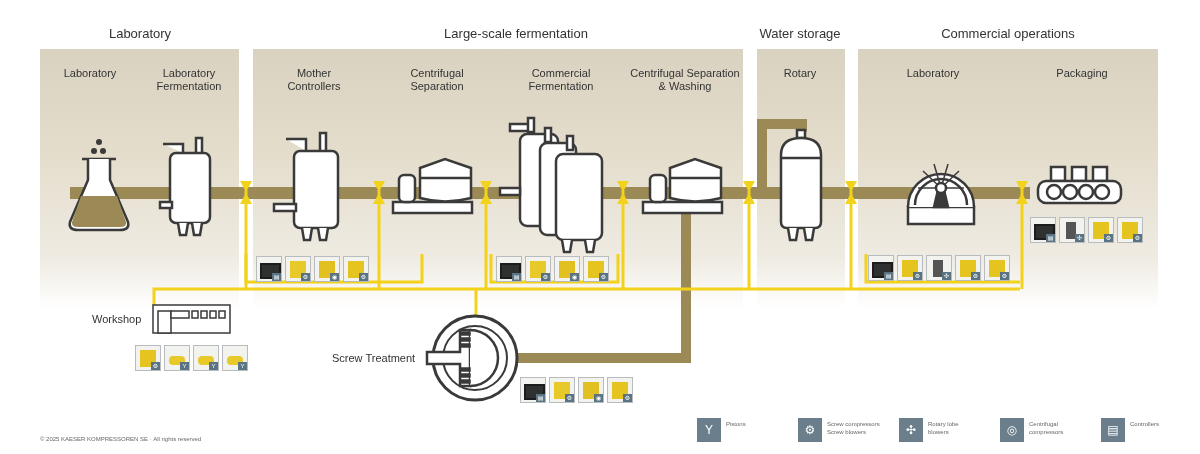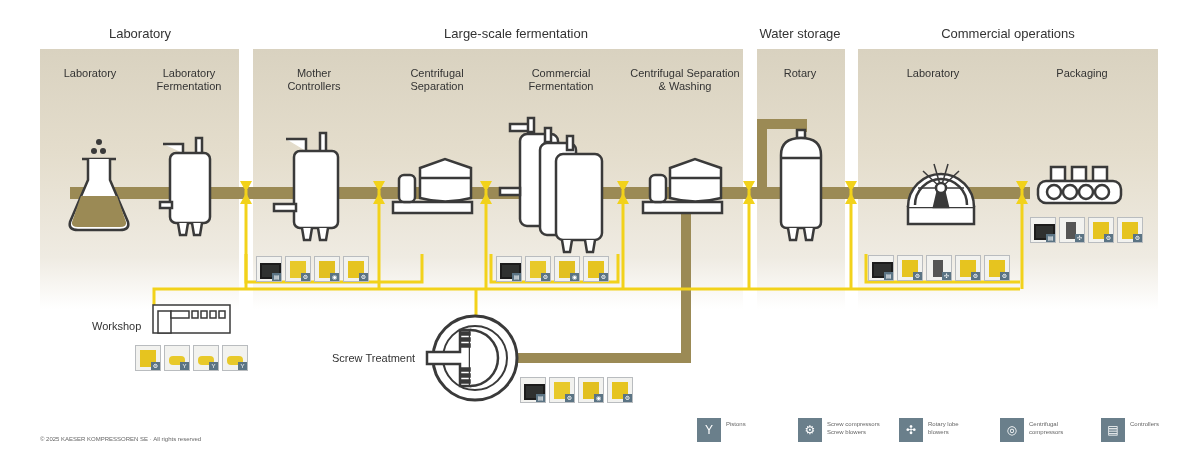--- a/index.html
+++ b/index.html
@@ -207,21 +207,21 @@
         <rect x="460" y="338" width="10" height="3"></rect>
         <rect x="460" y="344" width="10" height="3"></rect>
         <rect x="460" y="368" width="10" height="3"></rect>
         <rect x="460" y="374" width="10" height="3"></rect>
         <rect x="460" y="380" width="10" height="3"></rect>
       </g>
     </g>
   </g>
 </svg>
 
-<div class="side-label" style="left:92px;top:313px;margin-top:7px;">Workshop</div>
+<div class="side-label" style="left:92px;top:313px;">Workshop</div>
 <div class="side-label" style="left:332px;top:352px;">Screw Treatment</div>
 
 <div class="icon-row" style="left:256px;top:256px;">
     <div class="tile">
       <div class="body" style="background:#2f3130;border:2px solid #1c1c1c;top:6px;height:12px;width:17px;left:3px;"></div>
       <div class="badge">▤</div>
     </div>
     <div class="tile">
       <div class="body" style="background:#e8c92a;"></div>
       <div class="badge">⚙</div>

